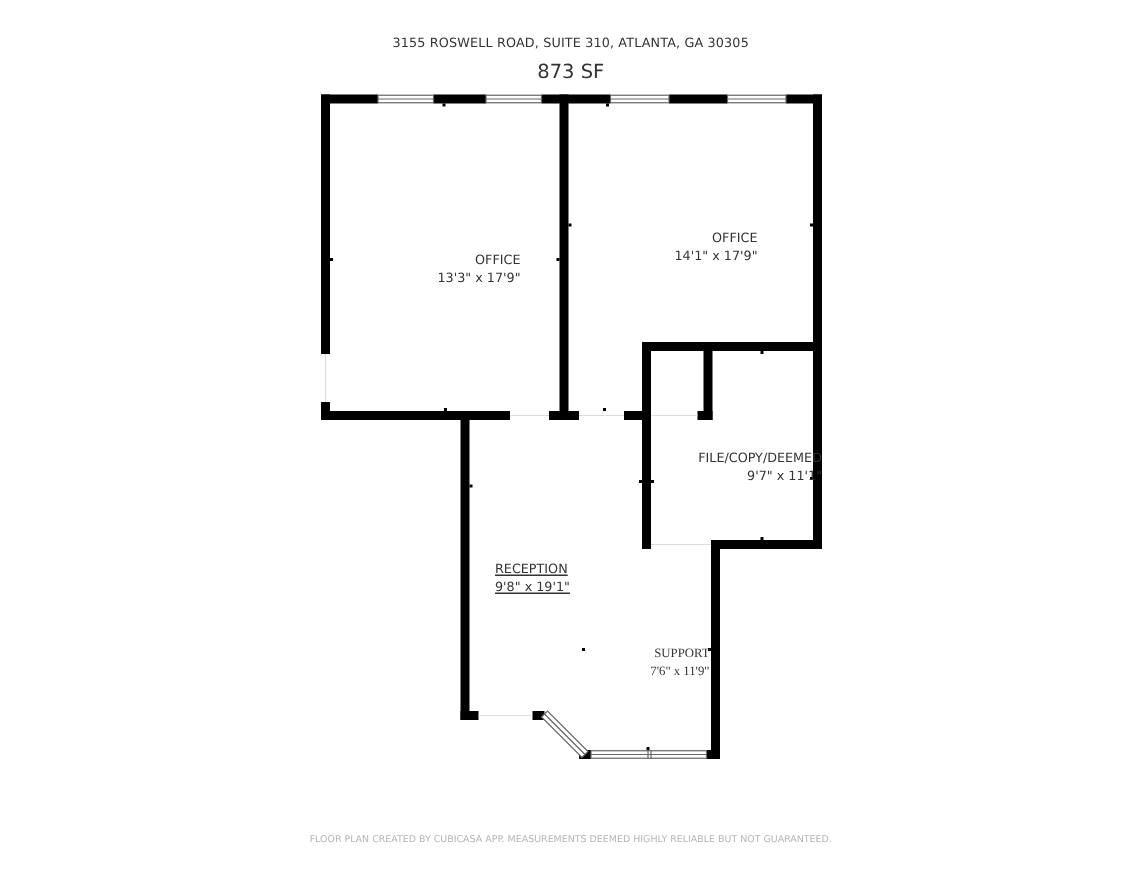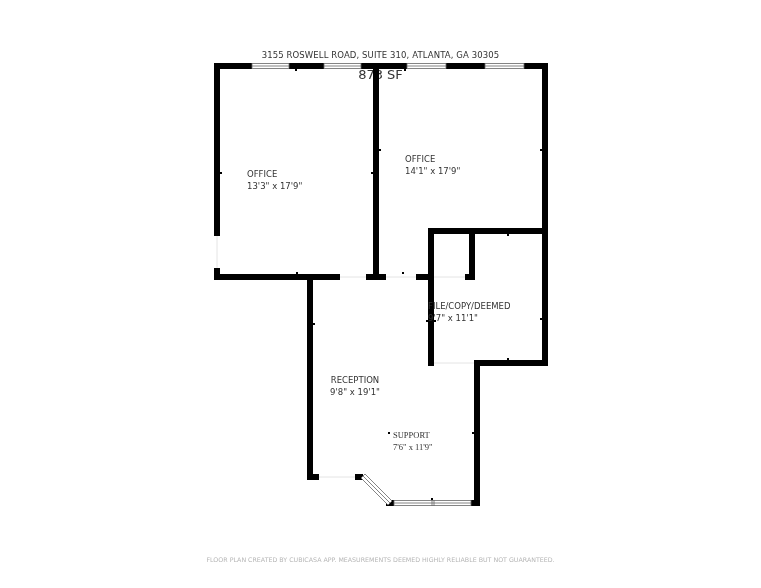--- a/index.html
+++ b/index.html
@@ -1,22 +1,22 @@
 <!DOCTYPE html>
 <html><head>
 <meta charset="utf-8">
 <style>
   html, body { margin: 0; padding: 0; background: #ffffff; }
   body { width: 761px; height: 588px; position: relative; overflow: hidden; font-family: "DejaVu Sans", sans-serif; }
-  .header { position: absolute; left: 0; width: 761px; text-align: center; color: #333; margin-top: 26px; }
+  .header { position: absolute; left: 0; width: 761px; text-align: center; color: #333; }
   .address { top: 24px; font-size: 8.5px; letter-spacing: 0.1px; }
   .area { top: 41px; font-size: 13px; }
   .footer { position: absolute; top: 556px; left: 0; width: 761px; text-align: center; font-size: 6.3px; color: #b5b5b5; }
   svg.plan { position: absolute; left: 0; top: 0; }
-  .room-label { position: absolute; font-size: 8.5px; color: #333; text-align: left; line-height: 12px; }
+  .room-label { position: absolute; font-size: 8.5px; color: #333; text-align: right; line-height: 12px; }
 </style>
 </head>
 <body>
 
 <div class="header address">3155 ROSWELL ROAD, SUITE 310, ATLANTA, GA 30305</div>
 <div class="header area">873 SF</div>
 
 <svg class="plan" width="761" height="588" viewBox="0 0 761 588" xmlns="http://www.w3.org/2000/svg">
   <g fill="#000">
 
@@ -108,21 +108,21 @@
 <div class="room-label" style="left:405px; top:153px; width:100px;">
   <div>OFFICE</div>
   <div>14'1" x 17'9"</div>
 </div>
 
 <div class="room-label" style="left:428px; top:300px; width:120px;">
   <div>FILE/COPY/DEEMED</div>
   <div>9'7" x 11'1"</div>
 </div>
 
-<div class="room-label" style="left:330px; top:374px; text-align:center;">
+<div class="room-label" style="left:330px; top:374px; text-align:left;text-decoration:underline;">
   <div>RECEPTION</div>
   <div>9'8" x 19'1"</div>
 </div>
 
 <div class="room-label" style="left:393px; top:429px; width:80px;font-family:Liberation Serif, serif;">
   <div>SUPPORT</div>
   <div>7'6" x 11'9"</div>
 </div>
 
 <div class="footer">FLOOR PLAN CREATED BY CUBICASA APP. MEASUREMENTS DEEMED HIGHLY RELIABLE BUT NOT GUARANTEED.</div>

